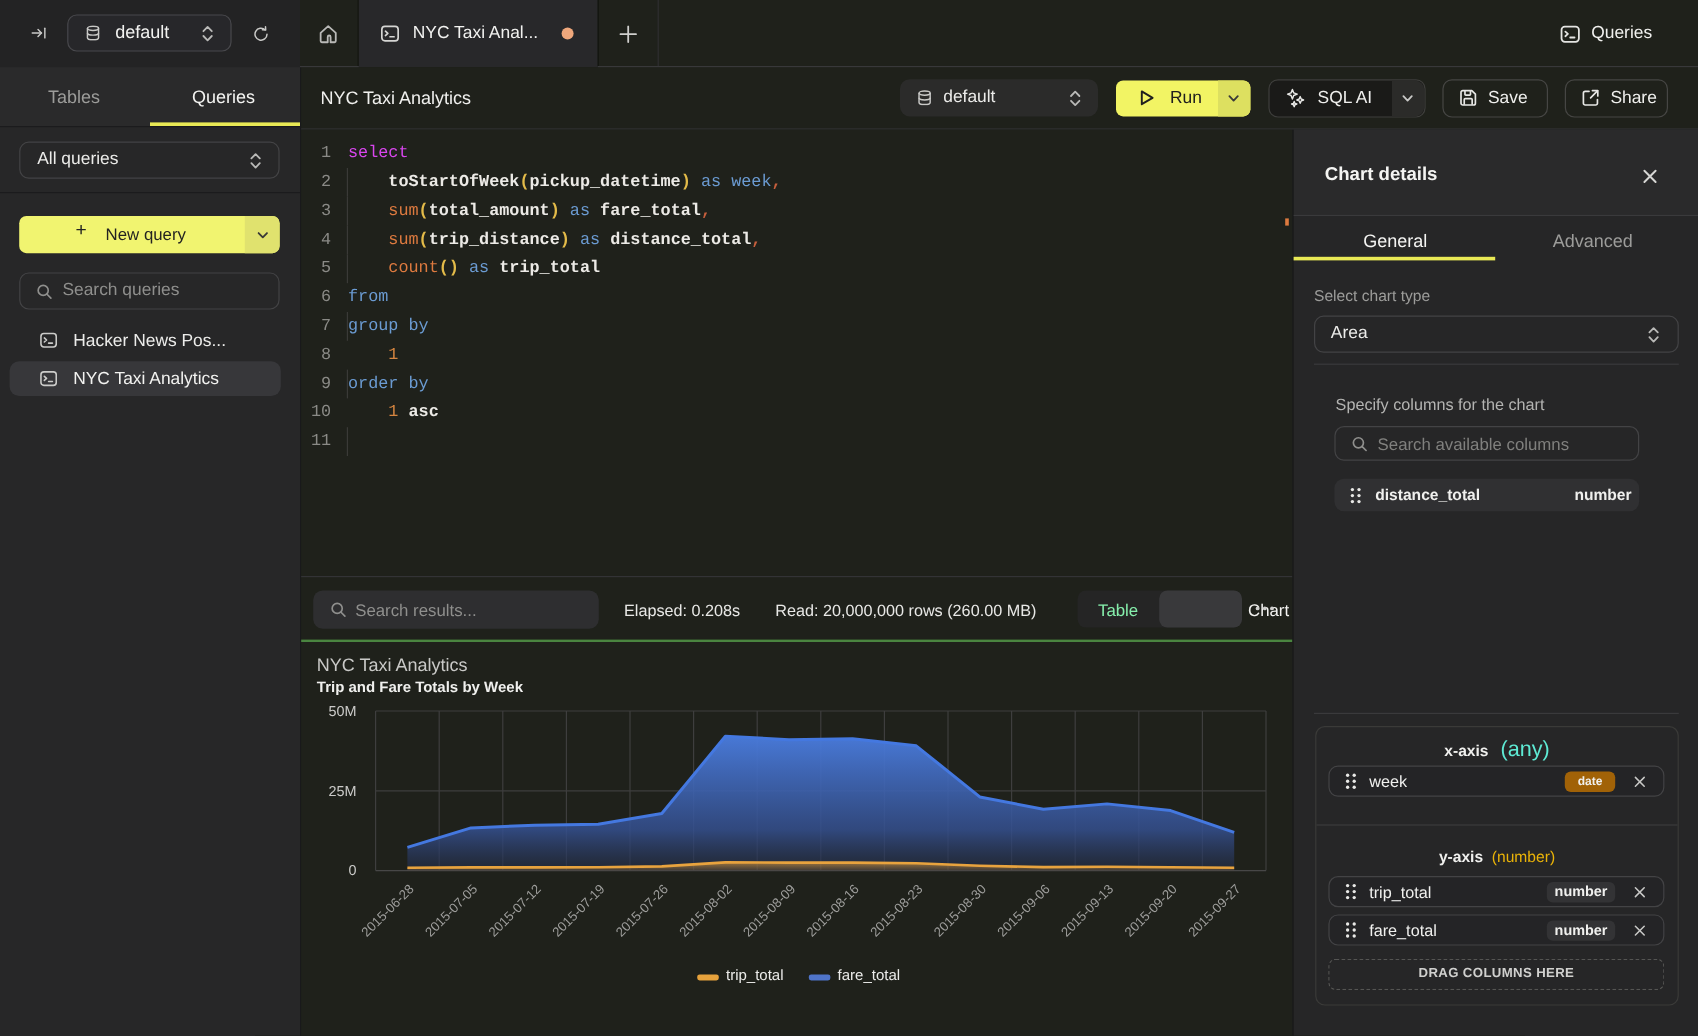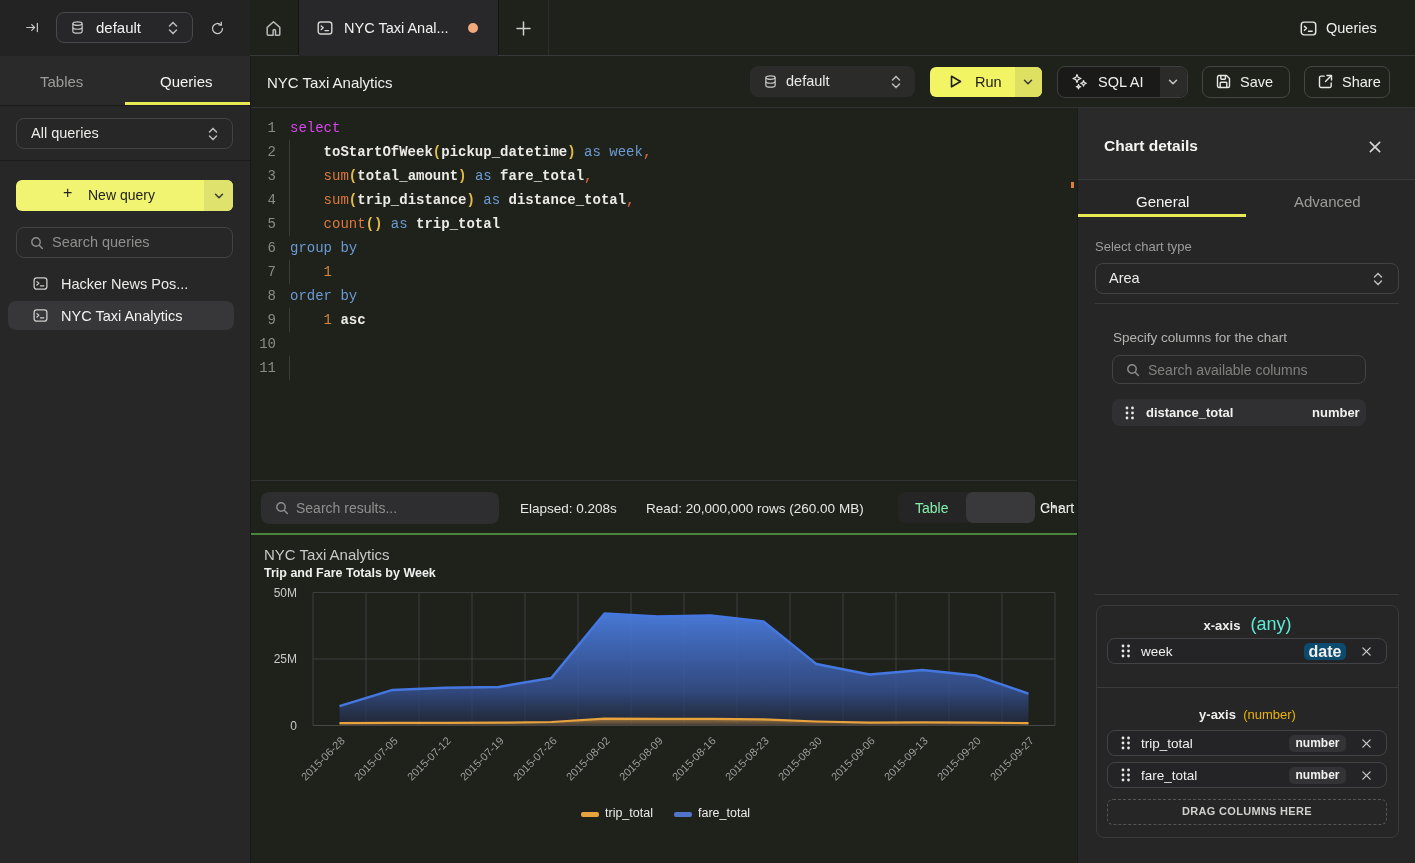--- a/index.html
+++ b/index.html
@@ -167,20 +167,21 @@
     <div style="height:24px;line-height:24px">9</div>
     <div style="height:24px;line-height:24px">10</div>
     <div style="height:24px;line-height:24px">11</div>
   </div>
 <div class="abs mono" style="left:290px;top:116px;font-size:14px;color:#eceae6">
     <div style="height:24px;line-height:24px;white-space:pre"><span style="color:#d946ef;font-weight:400">select</span></div>
     <div style="height:24px;line-height:24px;white-space:pre">    <span style="color:#eceae6;font-weight:700">toStartOfWeek</span><span style="color:#e3bb49;font-weight:700">(</span><span style="color:#eceae6;font-weight:700">pickup_datetime</span><span style="color:#e3bb49;font-weight:700">)</span> <span style="color:#6b9bd2;font-weight:400">as</span> <span style="color:#6b9bd2;font-weight:400">week</span><span style="color:#c65f3d;font-weight:700">,</span></div>
     <div style="height:24px;line-height:24px;white-space:pre">    <span style="color:#dd7a3f;font-weight:400">sum</span><span style="color:#e3bb49;font-weight:700">(</span><span style="color:#eceae6;font-weight:700">total_amount</span><span style="color:#e3bb49;font-weight:700">)</span> <span style="color:#6b9bd2;font-weight:400">as</span> <span style="color:#eceae6;font-weight:700">fare_total</span><span style="color:#c65f3d;font-weight:700">,</span></div>
     <div style="height:24px;line-height:24px;white-space:pre">    <span style="color:#dd7a3f;font-weight:400">sum</span><span style="color:#e3bb49;font-weight:700">(</span><span style="color:#eceae6;font-weight:700">trip_distance</span><span style="color:#e3bb49;font-weight:700">)</span> <span style="color:#6b9bd2;font-weight:400">as</span> <span style="color:#eceae6;font-weight:700">distance_total</span><span style="color:#c65f3d;font-weight:700">,</span></div>
     <div style="height:24px;line-height:24px;white-space:pre">    <span style="color:#dd7a3f;font-weight:400">count</span><span style="color:#e3bb49;font-weight:700">(</span><span style="color:#e3bb49;font-weight:700">)</span> <span style="color:#6b9bd2;font-weight:400">as</span> <span style="color:#eceae6;font-weight:700">trip_total</span></div>
+    <div style="height:24px;line-height:24px;white-space:pre"><span style="color:#6b9bd2;font-weight:400">from</span></div>
     <div style="height:24px;line-height:24px;white-space:pre"><span style="color:#6b9bd2;font-weight:400">group by</span></div>
     <div style="height:24px;line-height:24px;white-space:pre">    <span style="color:#d58540;font-weight:400">1</span></div>
     <div style="height:24px;line-height:24px;white-space:pre"><span style="color:#6b9bd2;font-weight:400">order by</span></div>
     <div style="height:24px;line-height:24px;white-space:pre">    <span style="color:#d58540;font-weight:400">1</span> <span style="color:#eceae6;font-weight:700">asc</span></div>
   </div>
 <div style="position:absolute;left:289px;top:140px;width:1px;height:24px;background:#3a3a37"></div>
 <div style="position:absolute;left:289px;top:164px;width:1px;height:24px;background:#3a3a37"></div>
 <div style="position:absolute;left:289px;top:188px;width:1px;height:24px;background:#3a3a37"></div>
 <div style="position:absolute;left:289px;top:212px;width:1px;height:24px;background:#3a3a37"></div>
 <div style="position:absolute;left:289px;top:260px;width:1px;height:24px;background:#3a3a37"></div>
@@ -314,21 +315,21 @@
 <div class="abs" style="left:1107px;top:638px;width:280px;height:26px;border:1px solid #434345;border-radius:8px;background:#242426"></div>
 <svg style="position:absolute;left:1121px;top:644px" width="10" height="14" viewBox="0 0 10 14">
     <circle cx="2.0" cy="2" r="1.4" fill="#e8e8e6"></circle>
     <circle cx="7.5" cy="2" r="1.4" fill="#e8e8e6"></circle>
     <circle cx="2.0" cy="7" r="1.4" fill="#e8e8e6"></circle>
     <circle cx="7.5" cy="7" r="1.4" fill="#e8e8e6"></circle>
     <circle cx="2.0" cy="12" r="1.4" fill="#e8e8e6"></circle>
     <circle cx="7.5" cy="12" r="1.4" fill="#e8e8e6"></circle>
   </svg>
 <div class="abs" style="left:1141px;top:644px;color:#f0f0ee;font-size:13.5px">week</div>
-<div class="abs" style="left:1304px;top:643px;width:42px;height:17px;background:#0c4a6e;border-radius:5px;text-align:center;color:#f0f0ee;font-size:16px;font-weight:700;line-height:17px">date</div>
+<div class="abs" style="left:1304px;top:643px;width:42px;height:17px;background:#a16207;border-radius:5px;text-align:center;color:#f0f0ee;font-size:10px;font-weight:700;line-height:17px">date</div>
 <svg style="position:absolute;left:1361px;top:646px" width="11" height="11" viewBox="0 0 12 12">
 <path d="M2 2l8 8M10 2l-8 8" stroke="#c9c9c7" stroke-width="1.4" stroke-linecap="round"></path>
 </svg>
 <div class="abs" style="left:1097px;top:687px;width:301px;height:1px;background:#3a3a3c"></div>
 <div class="abs" style="left:1096px;top:705px;width:303px;text-align:center"><span style="color:#f0f0ee;font-size:13px;font-weight:700">y-axis</span><span style="color:#eab308;font-size:13px">&nbsp;&nbsp;(number)</span></div>
 <div class="abs" style="left:1107px;top:730px;width:280px;height:26px;border:1px solid #434345;border-radius:8px;background:#242426"></div>
 <svg style="position:absolute;left:1121px;top:736px" width="10" height="14" viewBox="0 0 10 14">
     <circle cx="2.0" cy="2" r="1.4" fill="#e8e8e6"></circle>
     <circle cx="7.5" cy="2" r="1.4" fill="#e8e8e6"></circle>
     <circle cx="2.0" cy="7" r="1.4" fill="#e8e8e6"></circle>

